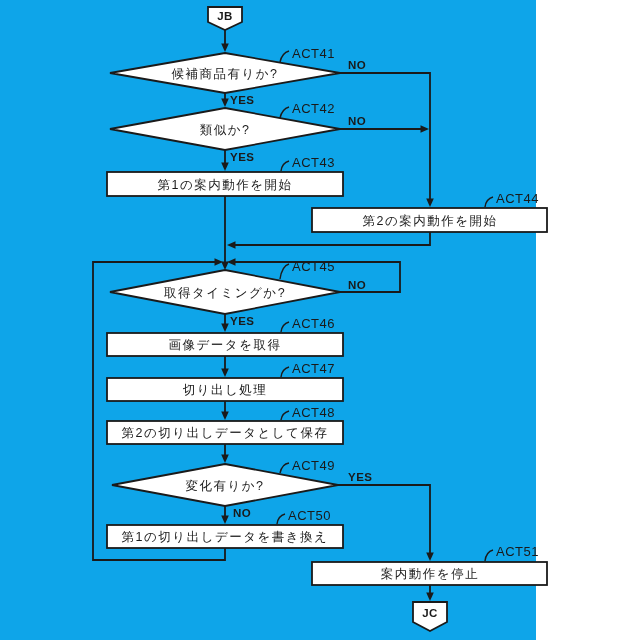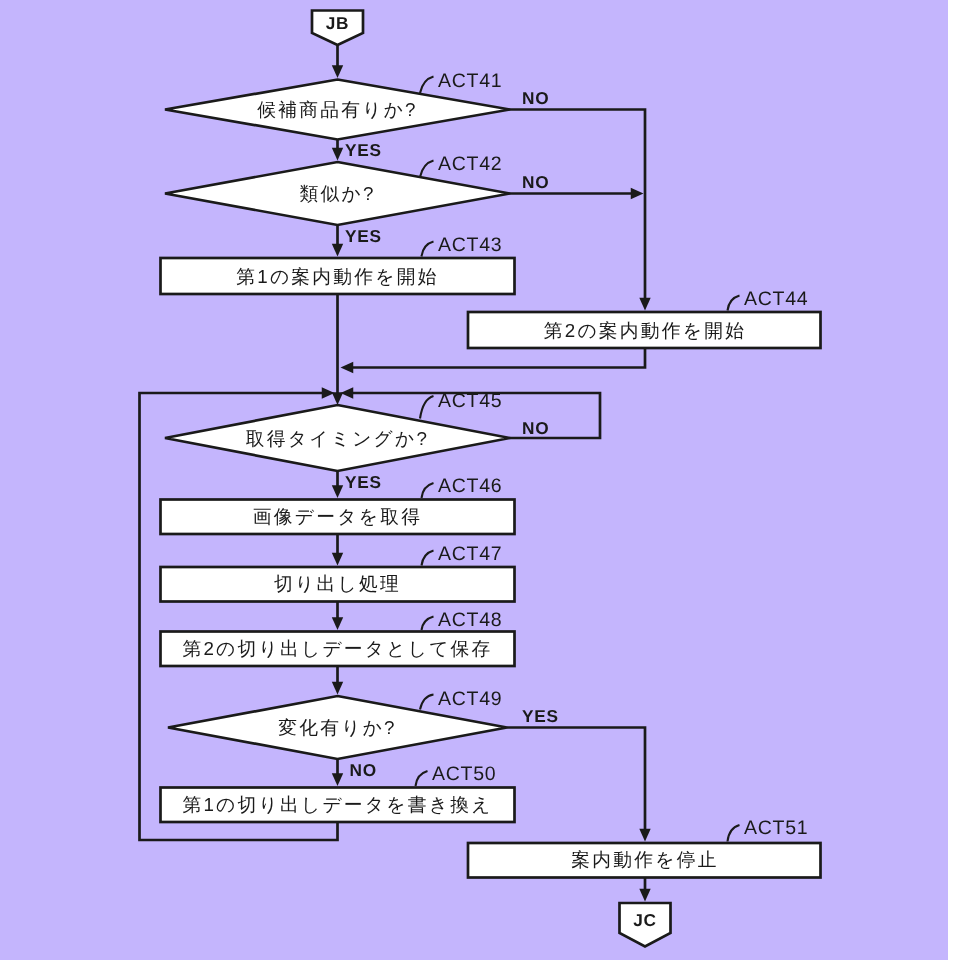--- a/index.html
+++ b/index.html
@@ -4,23 +4,23 @@
 <style>
   html, body {
     margin: 0;
     padding: 0;
     background: #ffffff;
     width: 640px;
     height: 640px;
     overflow: hidden;
   }
   .canvas-wrap {
-    width: 632px;
+    width: 536px;
     height: 640px;
-    background: #c4b5fd;
+    background: #0ea5e9;
   }
   svg { display: block; }
   .shape {
     fill: #ffffff;
     stroke: #1a1a1a;
     stroke-width: 1.8;
     stroke-linejoin: miter;
   }
   .edge {
     fill: none;

